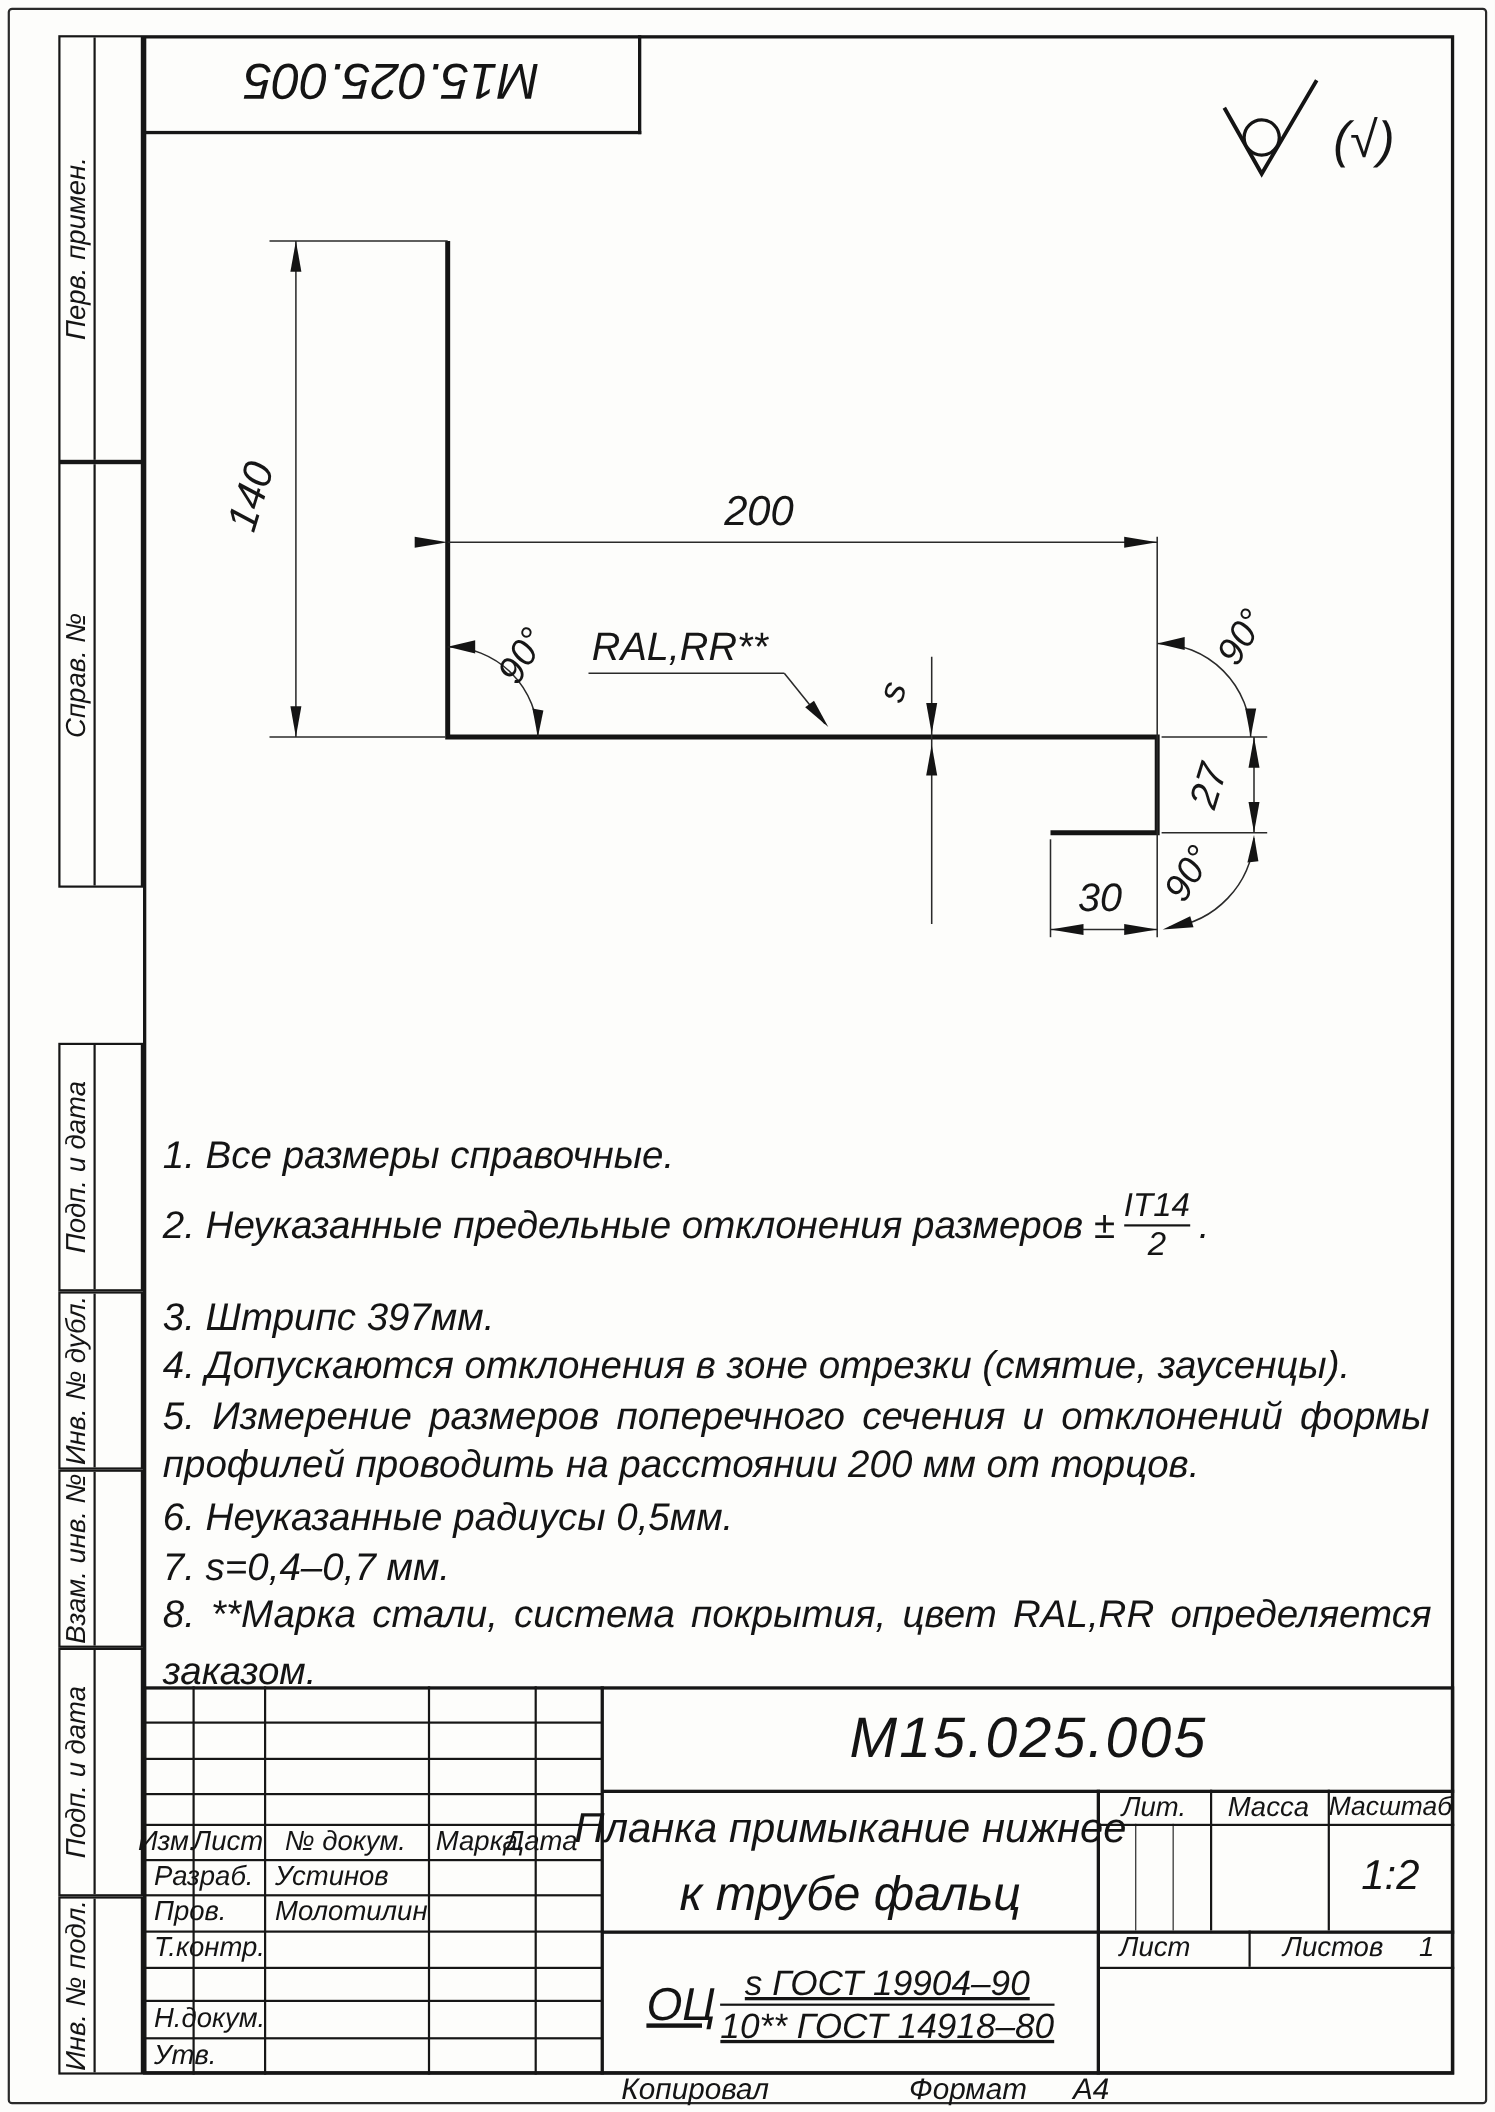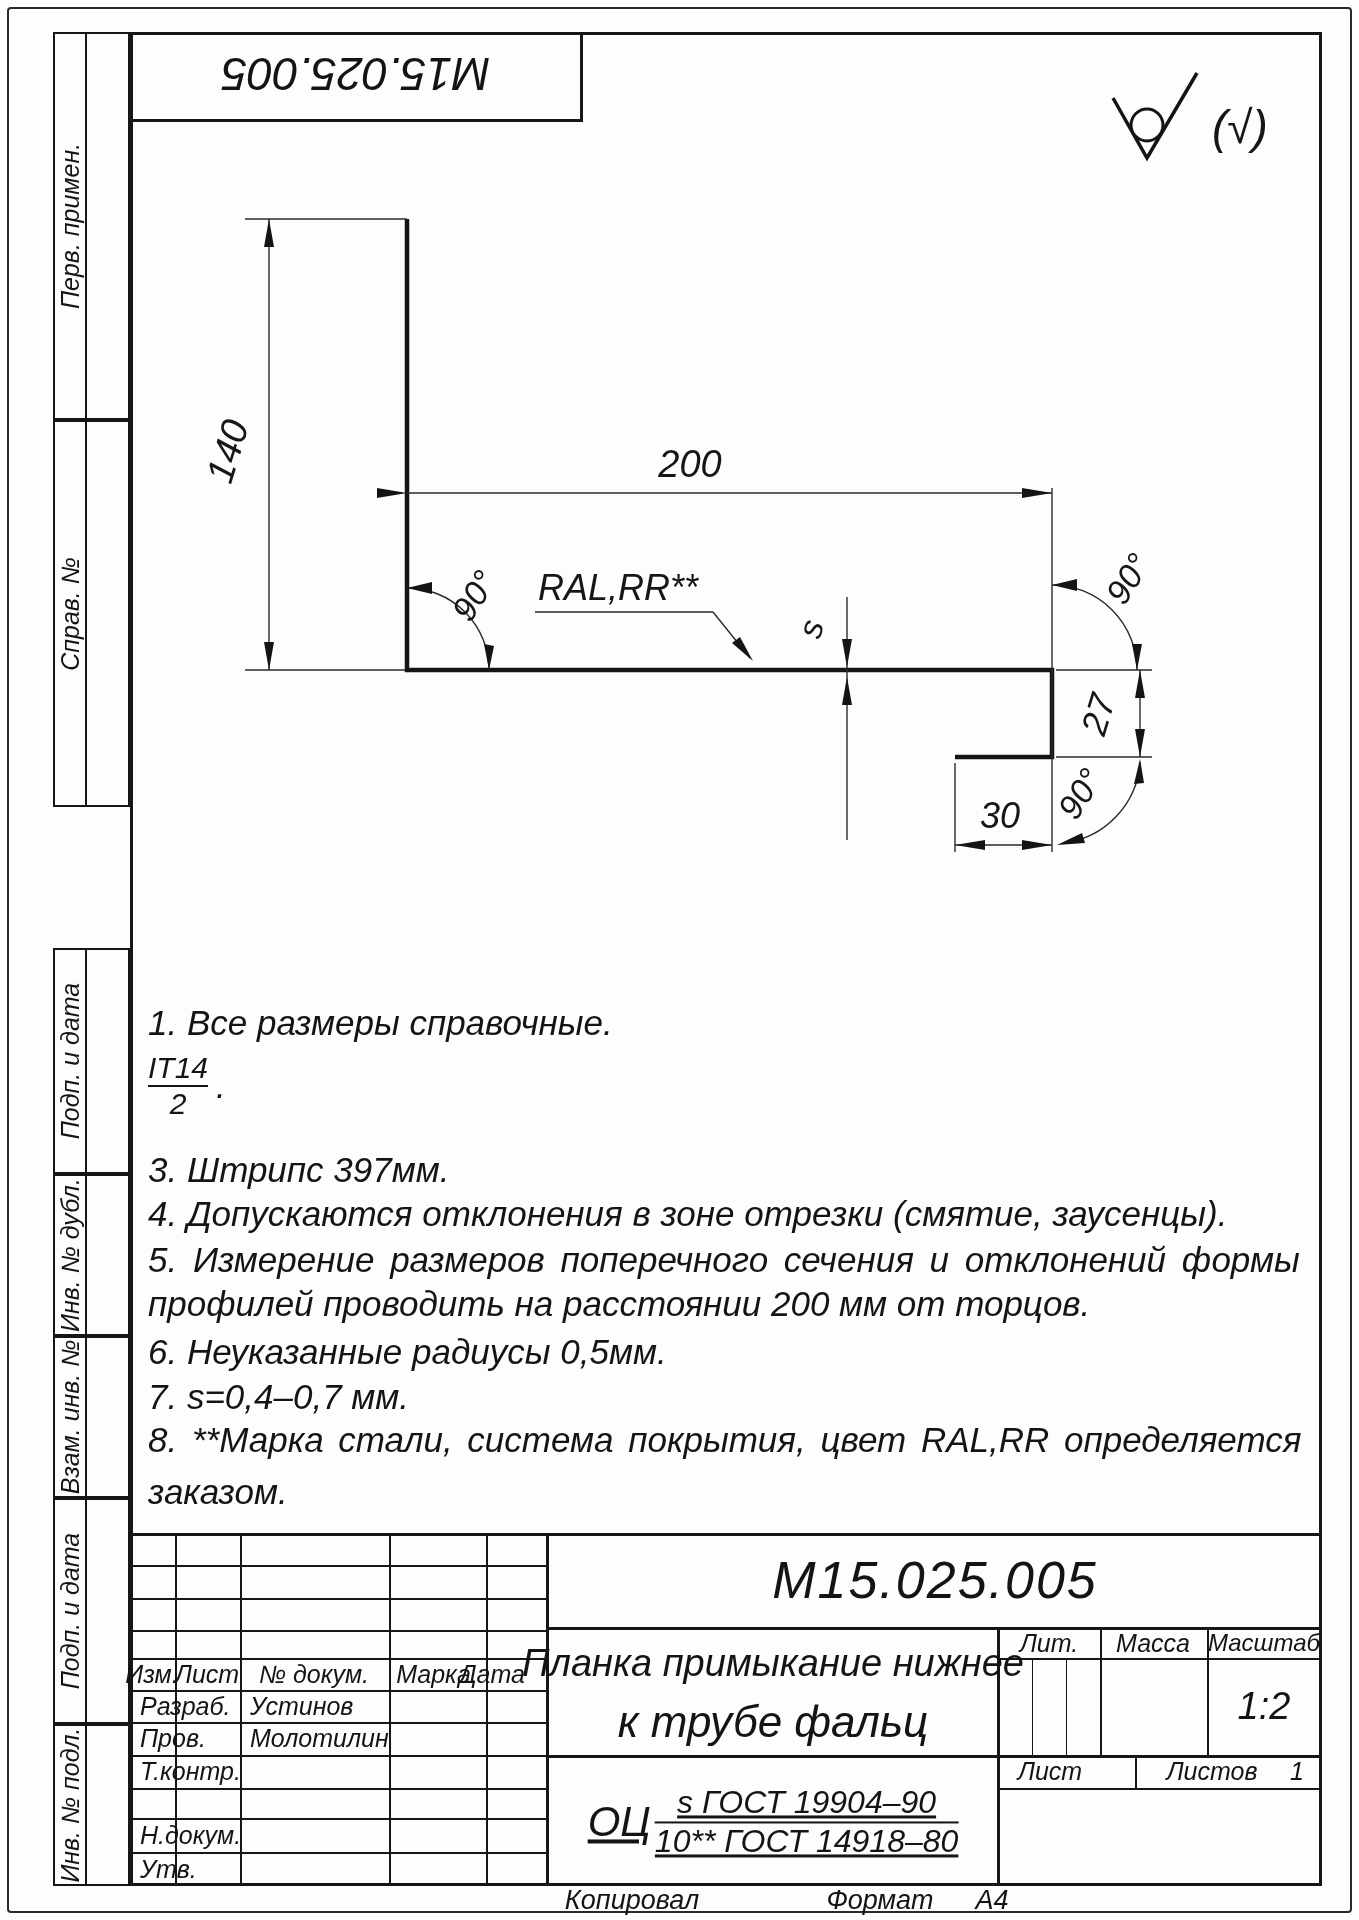--- a/index.html
+++ b/index.html
@@ -16,21 +16,21 @@
   .vl{position:absolute;background:#161616;width:2px;}
   .thick{background:#161616;}
   
   .mbox{position:absolute;left:53px;width:77px;border:2px solid #161616;box-sizing:border-box;}
   .mbox .lab{position:absolute;left:0;top:0;bottom:0;width:30px;border-right:2px solid #161616;}
   .vtext{position:absolute;left:15px;top:50%;transform:translate(-50%,-50%) rotate(-90deg);
          white-space:nowrap;font-size:25px;}
   .rot180{display:inline-block;transform:rotate(180deg);}
   .frac{display:inline-flex;flex-direction:column;align-items:center;line-height:1.08;}
   .fbar{display:block;align-self:stretch;height:2px;background:#141414;margin:1px 0;}
-  .note{position:absolute;left:148px;font-size:35px;}
+  .note{position:absolute;left:148px;font-size:35px;margin-top:28px;}
   svg text{font-family:"Liberation Sans",sans-serif;font-style:italic;fill:#161616;}
 </style>
 </head>
 <body>
 
 <div class="page">
   <div class="pborder"></div>
   <div class="frame"></div>
 
   <div style="position:absolute;left:130px;top:32px;width:453px;height:90px;border-right:3px solid #161616;border-bottom:3px solid #161616;box-sizing:border-box;">
@@ -131,20 +131,21 @@
     <g>
       <path d="M1113,98 L1147,158 L1197,73" fill="none" stroke="#141414" stroke-width="3.5"></path>
       <circle cx="1147" cy="125" r="16" fill="#fdfdfb" stroke="#141414" stroke-width="3"></circle>
     </g>
     <text x="1240" y="143" font-size="46" text-anchor="middle">(√)</text>
   </svg>
 
   <div>
     <div class="note g" style="top:1003px;">1.  Все размеры справочные.</div>
     <div class="note g" style="top:1052px;display:flex;align-items:center;gap:8px;">
+      <span>2.  Неуказанные предельные отклонения размеров ±</span>
       <span class="frac" style="font-size:30px;">
         <span>IT14</span>
         <span class="fbar"></span>
         <span>2</span>
       </span>
       <span>.</span>
     </div>
     <div class="note g" style="top:1150px;">3.  Штрипс 397мм.</div>
     <div class="note g" style="top:1194px;">4.  Допускаются отклонения в зоне отрезки (смятие, заусенцы).</div>
     <div class="note g" style="top:1240px;word-spacing:6px;">5.  Измерение  размеров  поперечного  сечения  и  отклонений  формы</div>

